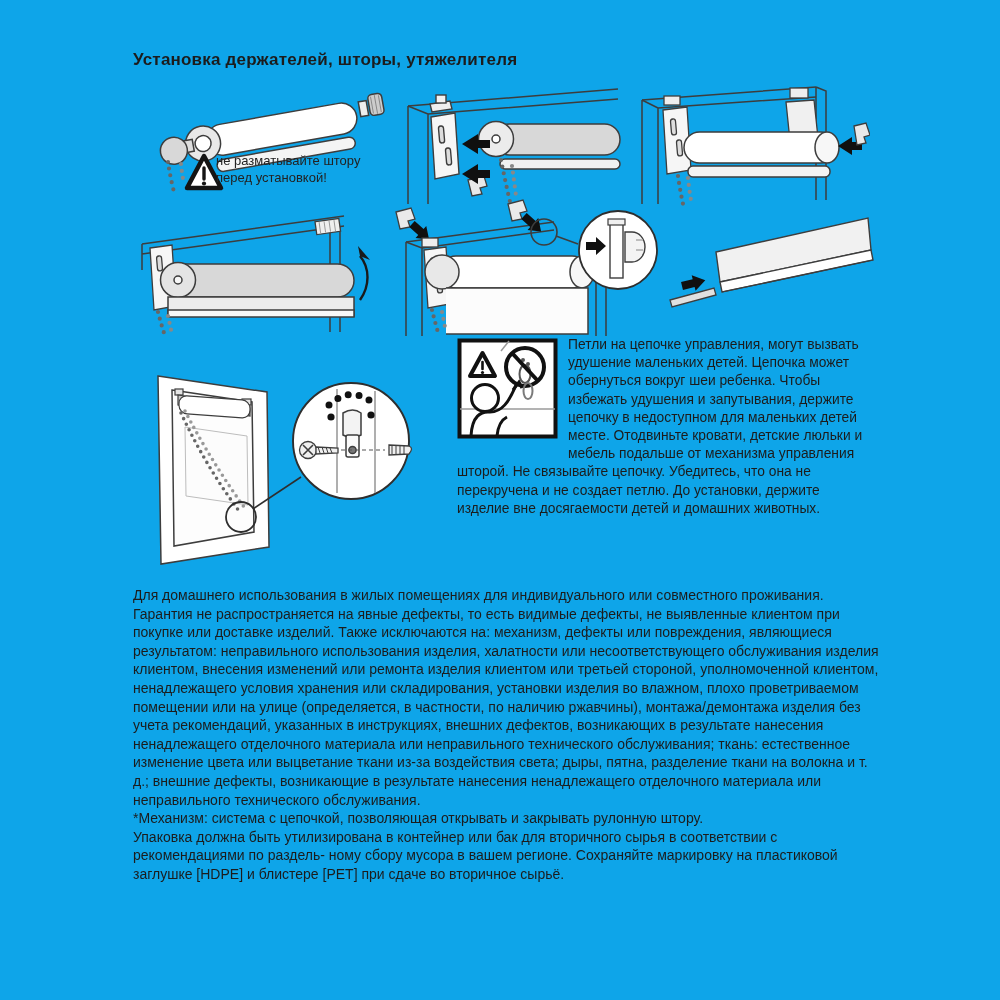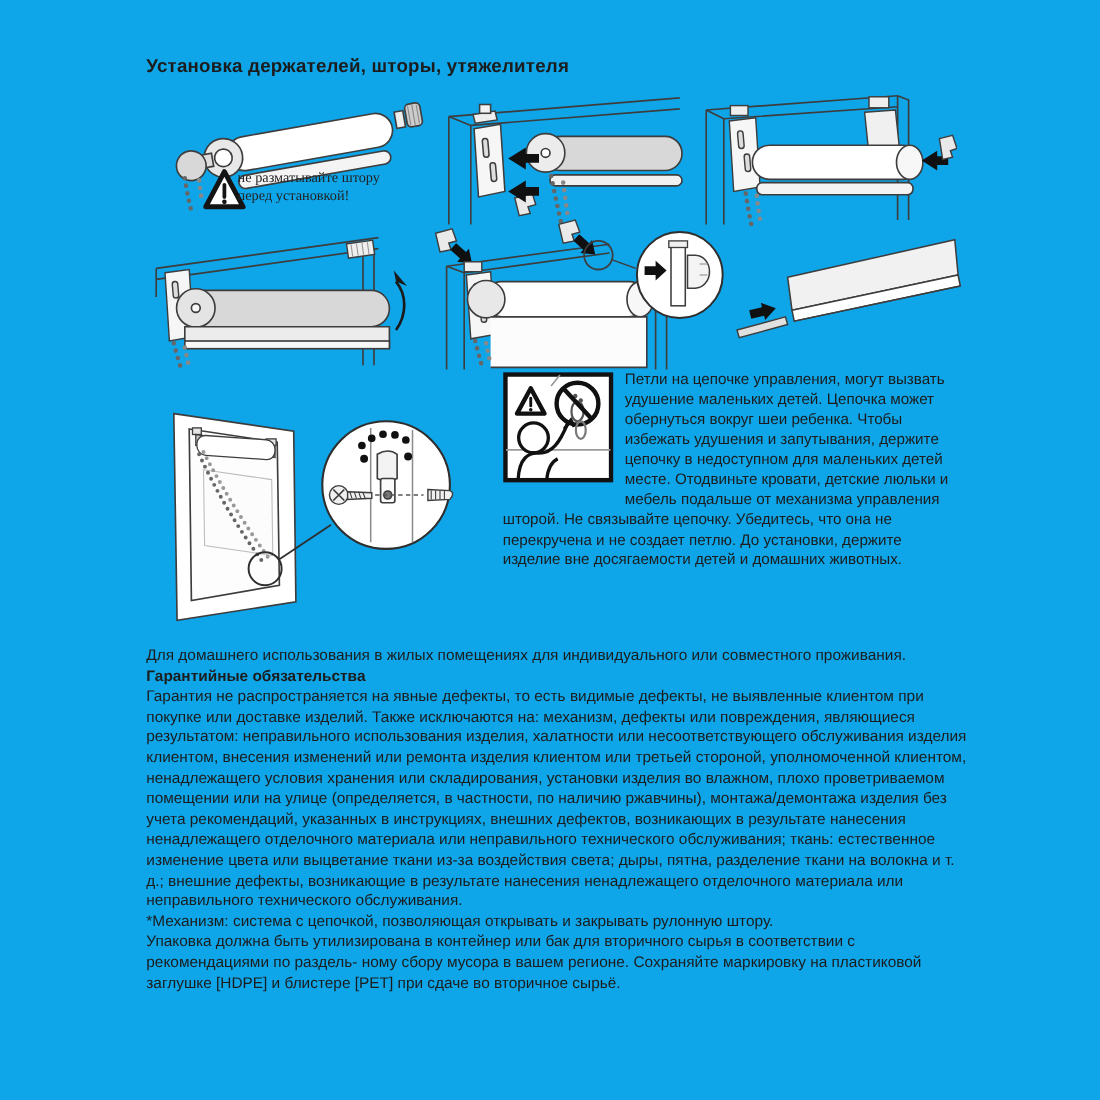--- a/index.html
+++ b/index.html
@@ -5,21 +5,21 @@
   * { margin:0; padding:0; box-sizing:border-box; }
   html,body { background:#ffffff; }
   .page {
     position:relative; width:1000px; height:1000px; background:#0ea5e9;
     font-family:"Liberation Sans", sans-serif; color:#1c1c1c; overflow:hidden;
   }
   .abs { position:absolute; }
   .page-title { left:133px; top:50px; font-size:17px; font-weight:bold; letter-spacing:.2px; }
   .caption {
     left:216px; top:153px; width:160px;
-    font-size:13px; line-height:16.5px; color:#222;font-family:Liberation Serif, serif;
+    font-size:13px; line-height:16.5px; color:#222;
   }
   .warn { left:457px; top:336px; width:416px; font-size:13.8px; line-height:18.2px; }
   .warn .pict { float:left; width:101px; height:101px; margin:2px 10px 14px 0; }
   .warn-title { font-weight:bold; font-size:14px; }
   .sections { left:133px; top:586px; width:746px; font-size:14px; line-height:18.6px; }
   .sections h2 { font-size:14px; font-weight:bold; }
   .sections p { margin:0; }
   .sec-gap { margin-top:19px; }
   svg { display:block; }
 </style>
@@ -266,19 +266,18 @@
       </g>
       <g stroke="#3d3d3d" stroke-width="1.3" fill="#f0f0f0">
         <path d="M244 80 l20 1 q5 2 0 8 l-20 1 z"></path>
         <path d="M247 81 v8 M251 81 v8 M255 81 v8 M259 81 v8" stroke-width="1"></path>
       </g>
     </g>
   </svg>
 
   <div class="abs sections">
     <p>Для домашнего использования в жилых помещениях для индивидуального или совместного проживания.</p>
-    <h2>Гарантийные обязательства</h2>
     <p>Гарантия не распространяется на явные дефекты, то есть видимые дефекты, не выявленные клиентом при покупке или доставке изделий. Также исключаются на: механизм, дефекты или повреждения, являющиеся результатом: неправильного использования изделия, халатности или несоответствующего обслуживания изделия клиентом, внесения изменений или ремонта изделия клиентом или третьей стороной, уполномоченной клиентом, ненадлежащего условия хранения или складирования, установки изделия во влажном, плохо проветриваемом помещении или на улице (определяется, в частности, по наличию ржавчины), монтажа/демонтажа изделия без учета рекомендаций, указанных в инструкциях, внешних дефектов, возникающих в результате нанесения ненадлежащего отделочного материала или неправильного технического обслуживания; ткань: естественное изменение цвета или выцветание ткани из-за воздействия света; дыры, пятна, разделение ткани на волокна и т. д.; внешние дефекты, возникающие в результате нанесения ненадлежащего отделочного материала или неправильного технического обслуживания.</p>
     <p>*Механизм: система с цепочкой, позволяющая открывать и закрывать рулонную штору.</p>
     <p>Упаковка должна быть утилизирована в контейнер или бак для вторичного сырья в соответствии с рекомендациями по раздель- ному сбору мусора в вашем регионе. Сохраняйте маркировку на пластиковой заглушке [HDPE] и блистере [PET] при сдаче во вторичное сырьё.</p>
   </div>
 
 </div>
 
 </body></html>

